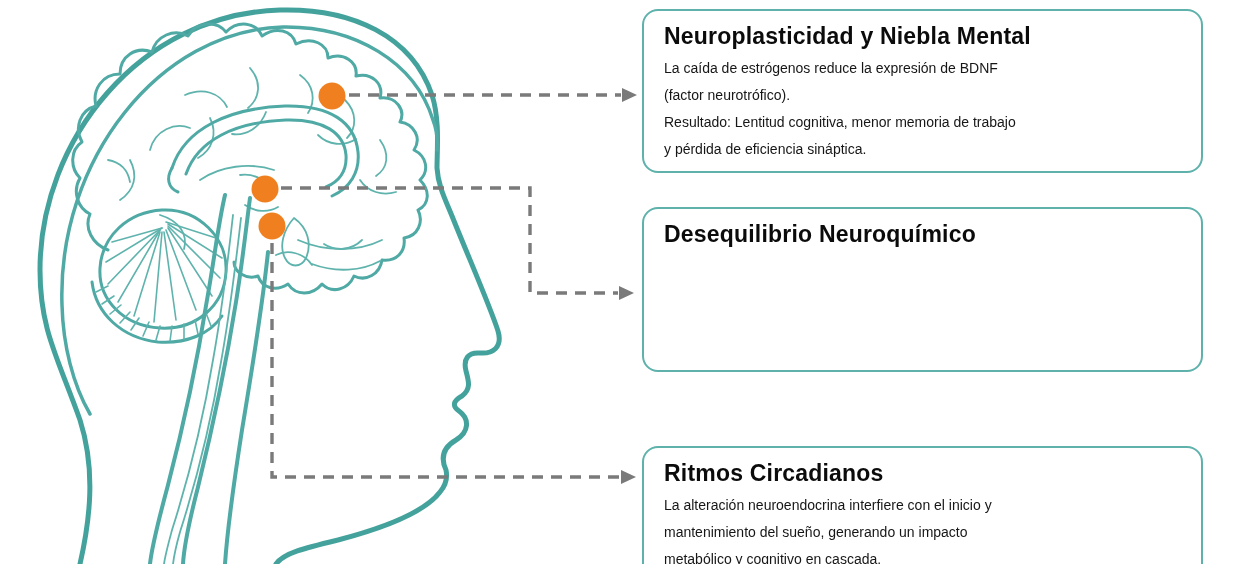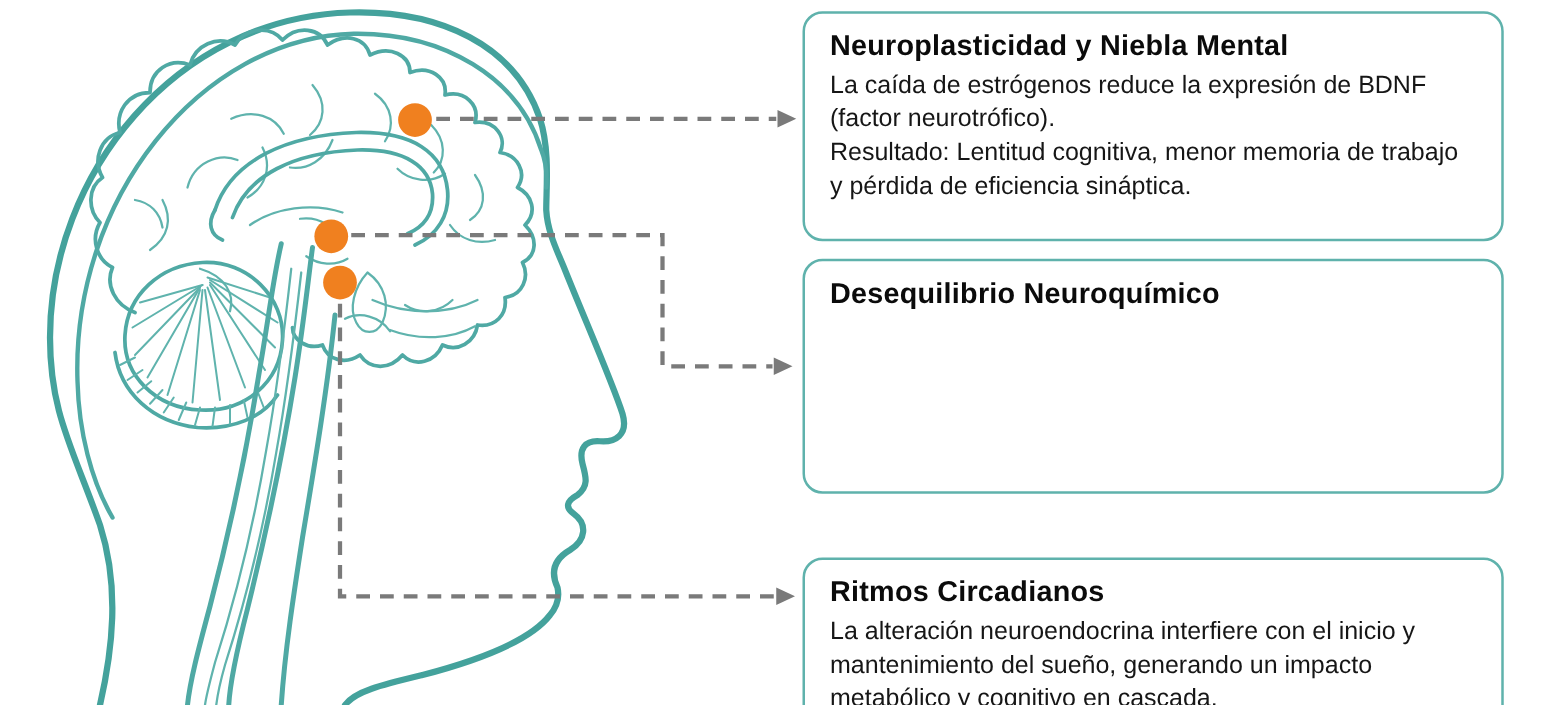--- a/index.html
+++ b/index.html
@@ -43,26 +43,26 @@
     border-radius: 16px;
     padding: 12px 20px;
   }
   .callout-title {
     font-size: 23px; line-height: 26px;
     font-weight: 700; color: var(--title-color);
     letter-spacing: 0.2px;
     margin-bottom: 6px;
   }
   .callout-body {
-    font-size: 20px; line-height: 27px;
+    font-size: 14px; line-height: 27px;
     color: var(--body-color);
   }
   .callout-body strong { font-weight: 400; }
-  #box-0 { top: 9px;   height: 184px; }
-  #box-1 { top: 207px; height: 188px; }
+  #box-0 { top: 9px;   height: 164px; }
+  #box-1 { top: 207px; height: 165px; }
   #box-2 { top: 404px; height: 143px; margin-top: 42px; }
 </style>
 </head>
 <body>
 
 <div class="stage">
 
   <svg class="diagram-svg" viewBox="0 0 1233 564" aria-hidden="true">
 
     <path class="ln-thick" d="M 80,564

